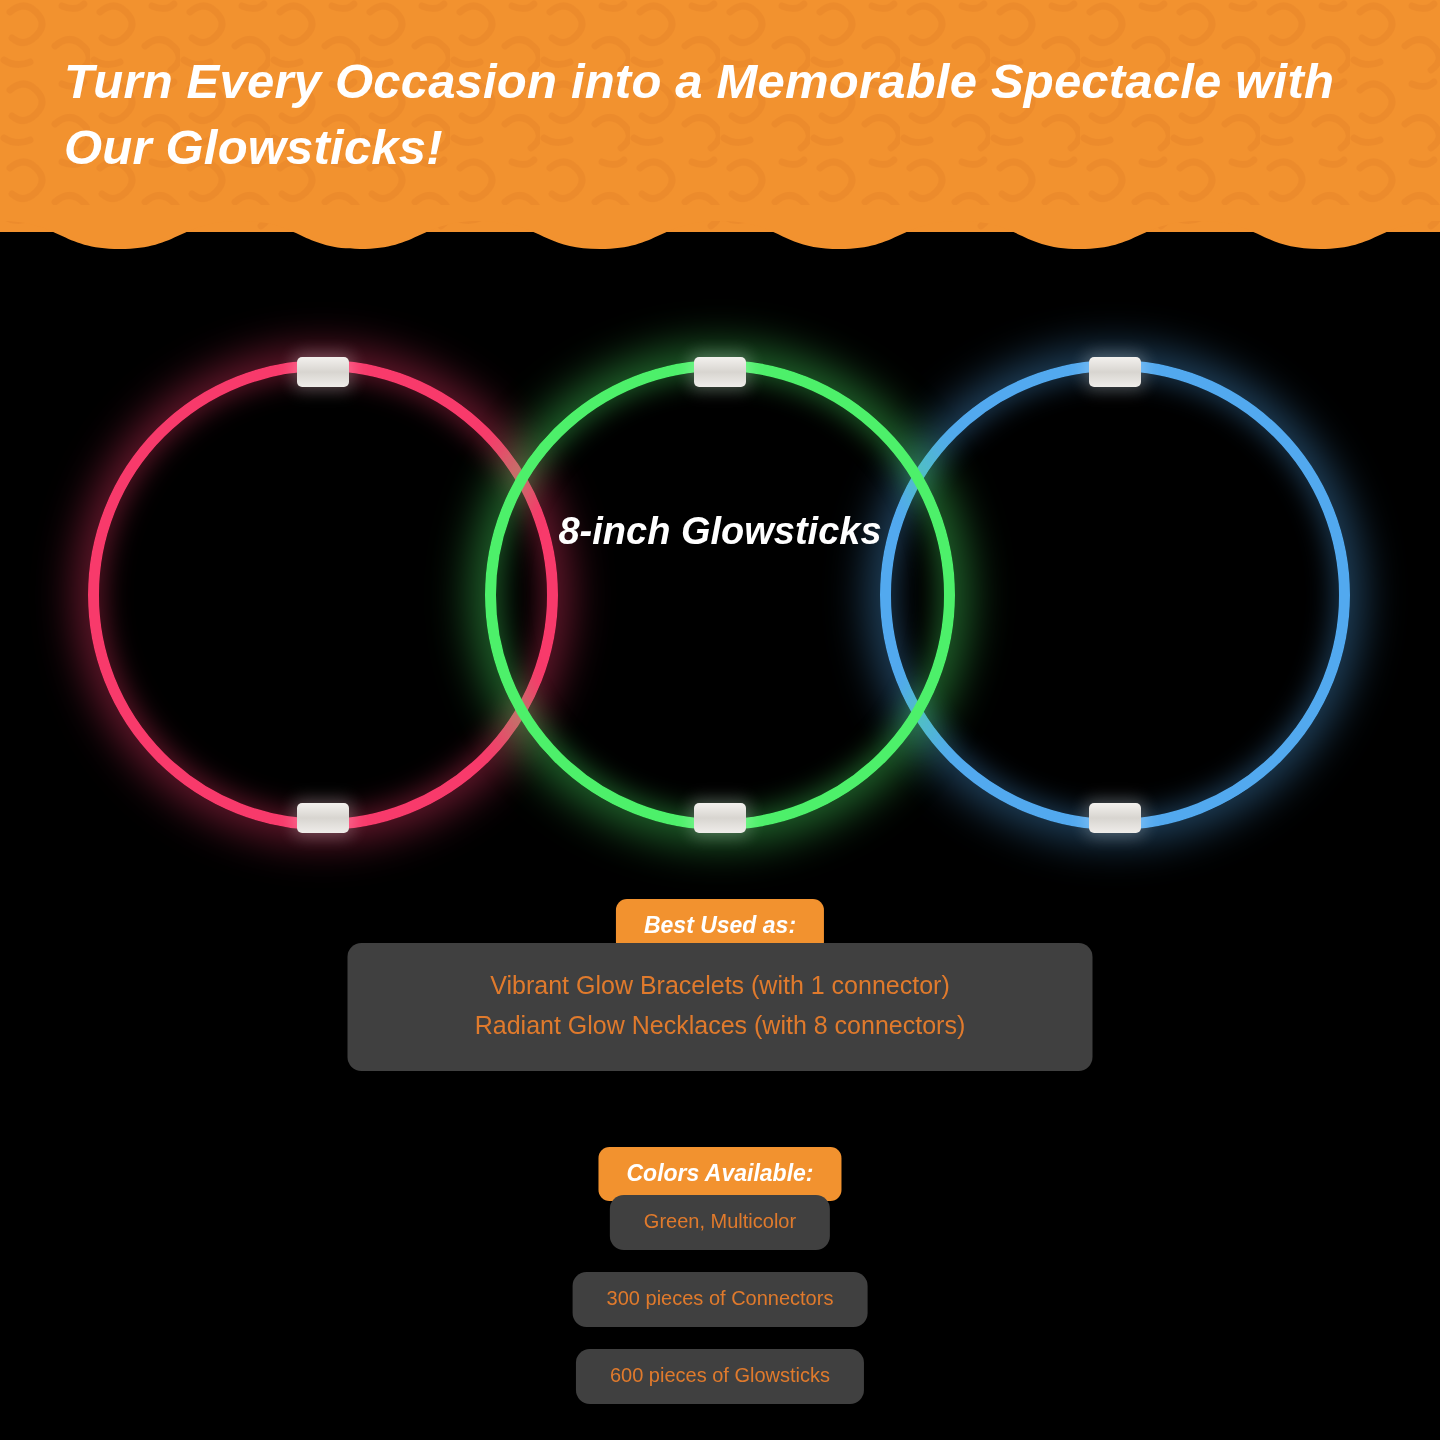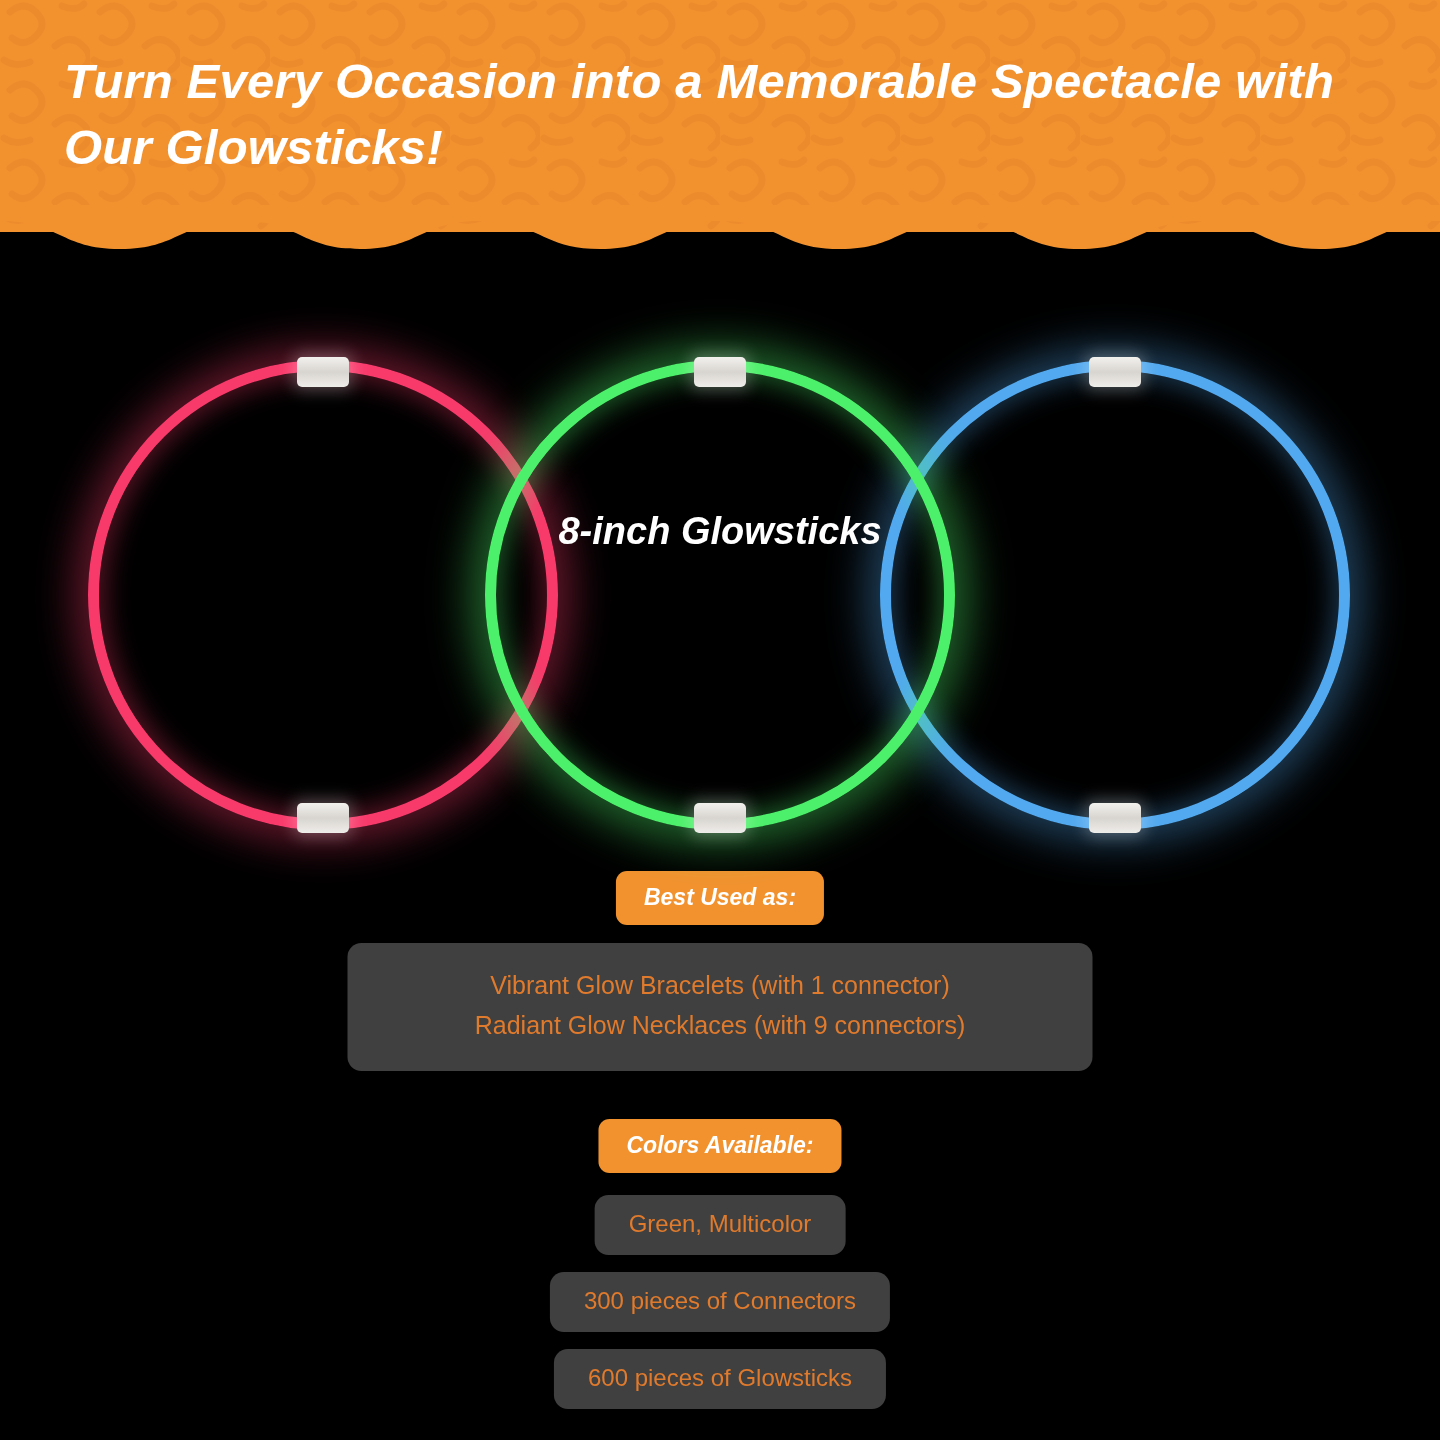--- a/index.html
+++ b/index.html
@@ -127,40 +127,41 @@
     left: 50%;
     transform: translateX(-50%);
     background: #f2922f;
     color: #ffffff;
     font-size: 23px;
     font-weight: bold;
     font-style: italic;
     border-radius: 11px;
     padding: 13px 28px 14px;
     white-space: nowrap;
+    margin-top: 28px;
   }
   .pill {
     position: absolute;
     left: 50%;
     transform: translateX(-50%);
     background: #404040;
     border-radius: 14px;
     color: #e07a2c;
     text-align: center;
     box-sizing: border-box;
   }
   .pill-wide {
     width: 745px;
     padding: 22px 20px 26px;
     font-size: 25px;
     line-height: 40px;
   }
   .pill-sm {
     padding: 15px 34px 17px;
-    font-size: 24px;
+    font-size: 20px;
     white-space: nowrap;
   }
 </style>
 </head>
 <body>
 
 <div class="header">
   <div class="header-bg"></div>
 
   <svg class="header-pattern" viewBox="0 0 1440 232" preserveAspectRatio="none">
@@ -208,20 +209,20 @@
   <div class="connector conn-top" style="left:720px; top:42px; z-index:7;"></div>
   <div class="connector conn-bottom" style="left:720px; top:488px; z-index:7;"></div>
 
   <div class="ring-label">8-inch Glowsticks</div>
 </div>
 
 <div class="badge" style="top:871px;">Best Used as:</div>
 
 <div class="pill pill-wide" style="top:943px;">
   <div>Vibrant Glow Bracelets (with 1 connector)</div>
-  <div>Radiant Glow Necklaces (with 9 connectors)</div>
+  <div>Radiant Glow Necklaces (with 8 connectors)</div>
 </div>
 
 <div class="badge" style="top:1119px;">Colors Available:</div>
 
 <div class="pill pill-sm" style="top:1195px;">Green, Multicolor</div>
 <div class="pill pill-sm" style="top:1272px;">300 pieces of Connectors</div>
 <div class="pill pill-sm" style="top:1349px;">600 pieces of Glowsticks</div>
 
 </body></html>

